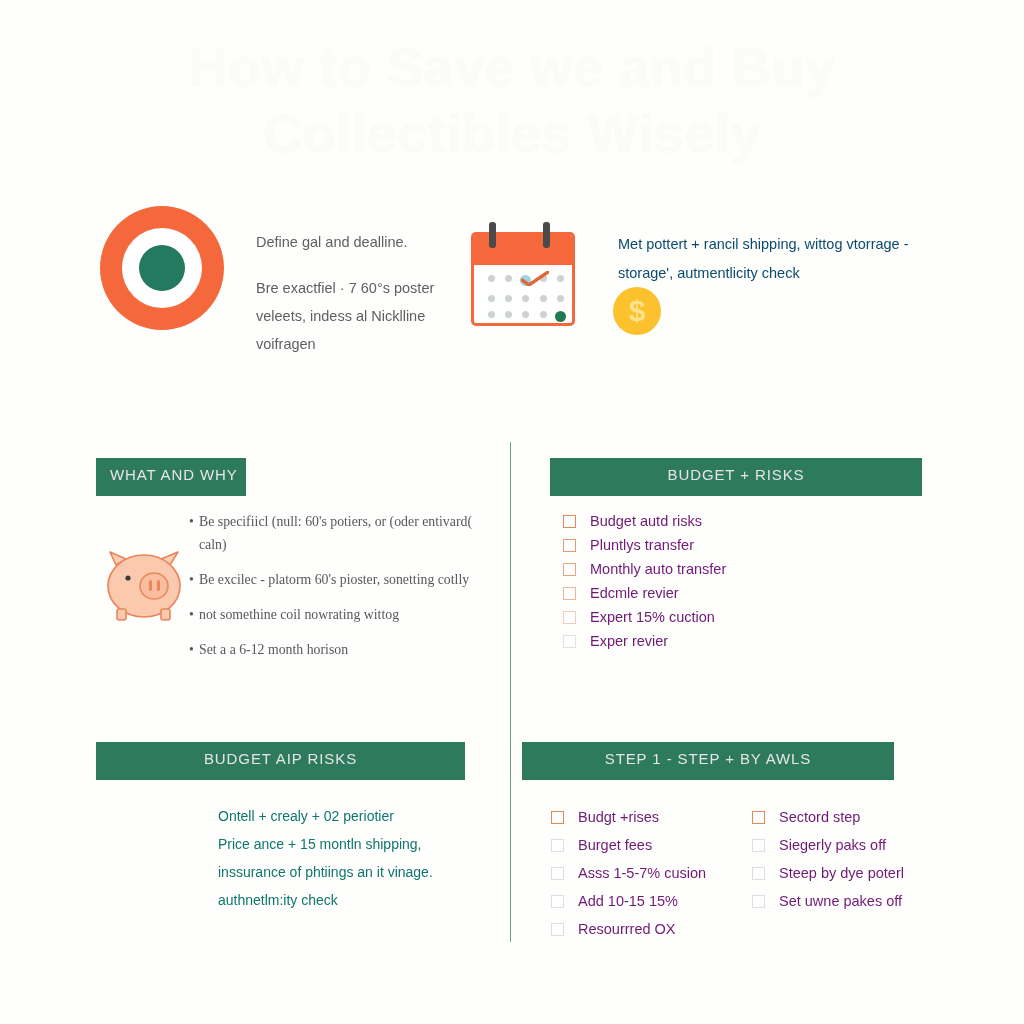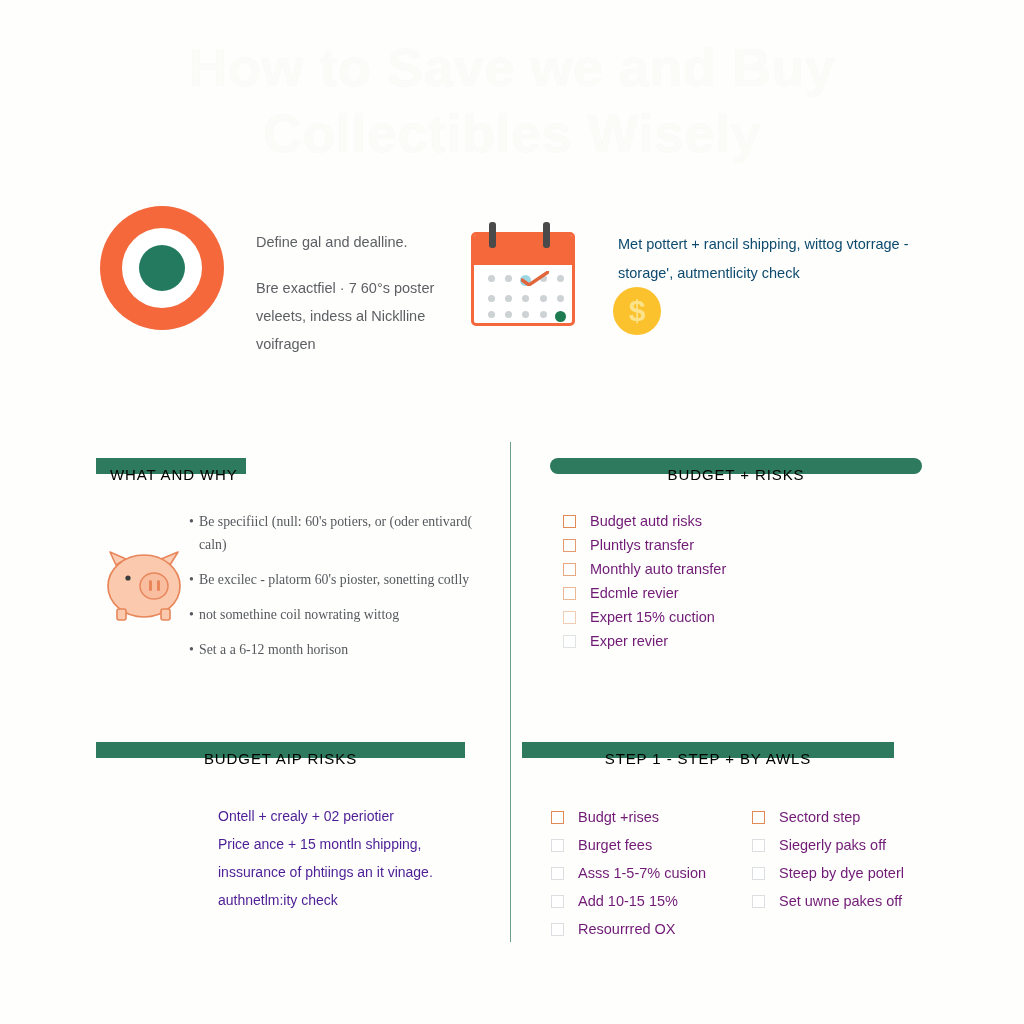--- a/index.html
+++ b/index.html
@@ -178,38 +178,37 @@
     top: 442px;
     width: 1px;
     height: 500px;
     background: #6f9d8c;
   }
 
   
   .bar {
     position: absolute;
     background: #2e7a5e;
-    color: #000000;
+    color: #e5e5e5;
     font-size: 15px;
     letter-spacing: 0.9px;
-    height: 16px;
+    height: 38px;
     line-height: 34px;
     box-sizing: border-box;
   }
   .bar.left-narrow {
     left: 96px; top: 458px;
     width: 150px;
     padding-left: 14px;
     text-align: left;
   }
   .bar.right-wide {
     left: 550px; top: 458px;
     width: 372px;
     text-align: center;
-    border-radius: 8px;
   }
   .bar.bl {
     left: 96px; top: 742px;
     width: 369px;
     text-align: center;
   }
   .bar.br {
     left: 522px; top: 742px;
     width: 372px;
     text-align: center;
@@ -284,21 +283,21 @@
   #steps-left  { left: 551px; top: 803px; }
   #steps-right { left: 752px; top: 803px; }
   #steps-left .check-row, #steps-right .check-row { height: 28px; }
 
   
   .para-block {
     position: absolute;
     left: 218px;
     top: 802px;
     width: 270px;
-    color: #4c1d95;
+    color: #0f766e;
     font-size: 14px;
     line-height: 28px;
   }
   .para-block p { margin: 0; }
 </style>
 </head>
 <body>
 
 <div id="page">
 

